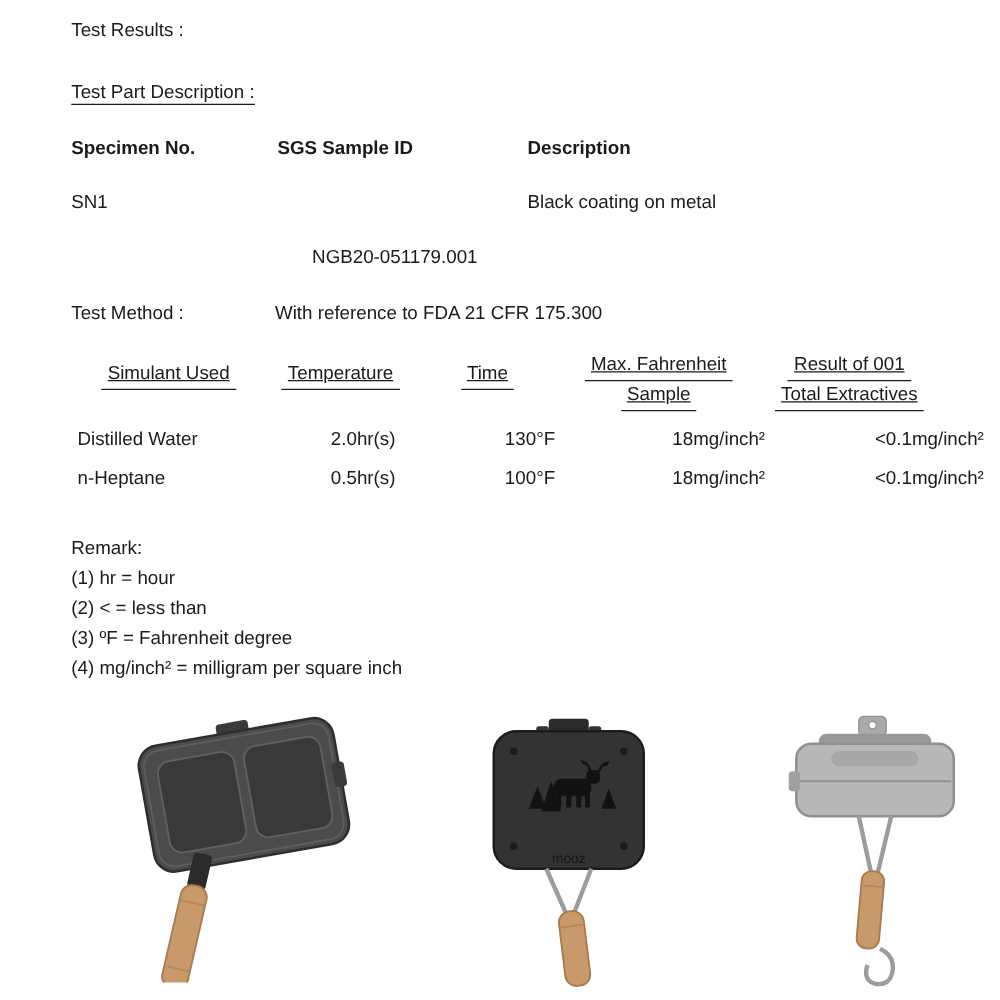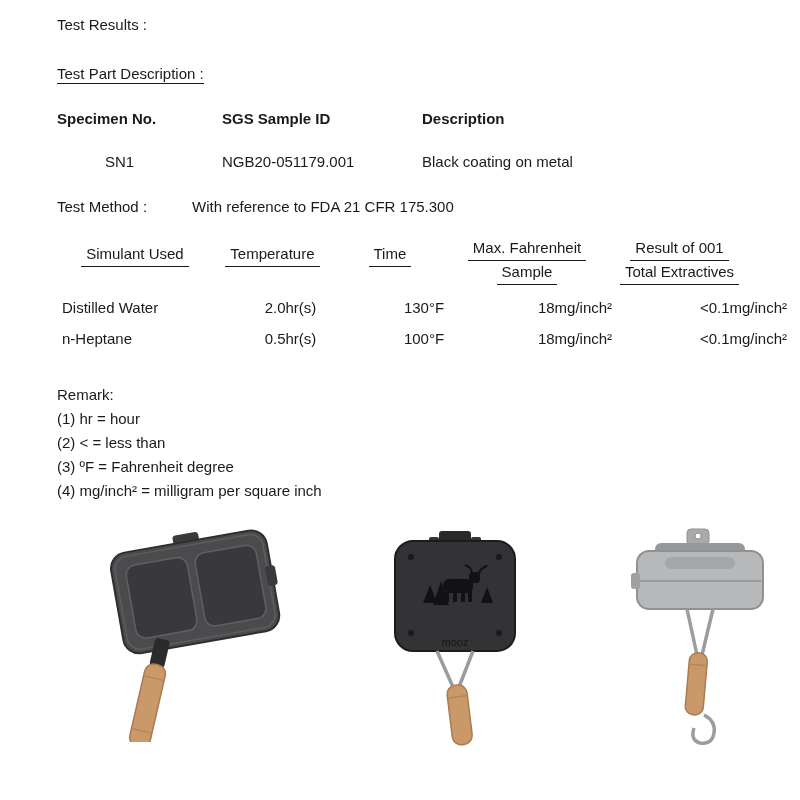--- a/index.html
+++ b/index.html
@@ -15,34 +15,34 @@
 
   .u-line { border-bottom:1.5px solid #1a1a1a; padding-bottom:1px; display:inline-block; }
 
   .test-results { margin-top:8px; }
   .test-part    { margin-top:32px; }
 
   
   .spec-grid { display:grid; grid-template-columns:125px 160px auto;gap:40px; }
   .spec-head { margin-top:26px; font-weight:bold; }
   .spec-row  { margin-top:26px; }
-  .spec-row .c1 { text-align:center; }
-  .spec-row .c2 { text-align:left; }
+  .spec-row .c1 { }
+  .spec-row .c2 { text-align:right;margin-top:44px; }
   .spec-row .c3 { text-align:left; }
 
   .fda-title { margin-top:30px; font-weight:bold; }
-  .method { margin-top:28px; display:flex; }
+  .method { margin-top:28px; display:flex;gap:28px; }
   .method .lbl { width:135px; }
 
   
   .rt { margin-top:22px; }
   .rt-grid { display:grid; grid-template-columns:160px 115px 120px 150px 155px; }
   .rt-h { text-align:center; line-height:22px; }
   .rt-h span { display:block; }
-  .rt-h .hl { border-bottom:1.5px solid #1a1a1a; display:inline-block; padding:0 5px 1px 5px; }
+  .rt-h .hl { border-bottom:1.5px solid #1a1a1a; display:inline-block; padding:0 5px 1px 5px;text-decoration:underline; }
   .rt-h .hl:empty { border-bottom:none; padding:0; min-height:22px; }
   .rt-row { margin-top:14px;gap:16px; }
   .rt-row + .rt-row { }
   .rt-row .cell { text-align:center; }
   .rt-row .cell.first { text-align:left; padding-left:5px; }
 
   .remark { margin-top:36px; line-height:24px; }
 
   
   .photos { display:flex; align-items:flex-start; margin-top:24px; padding-left:48px; gap:100px; }

